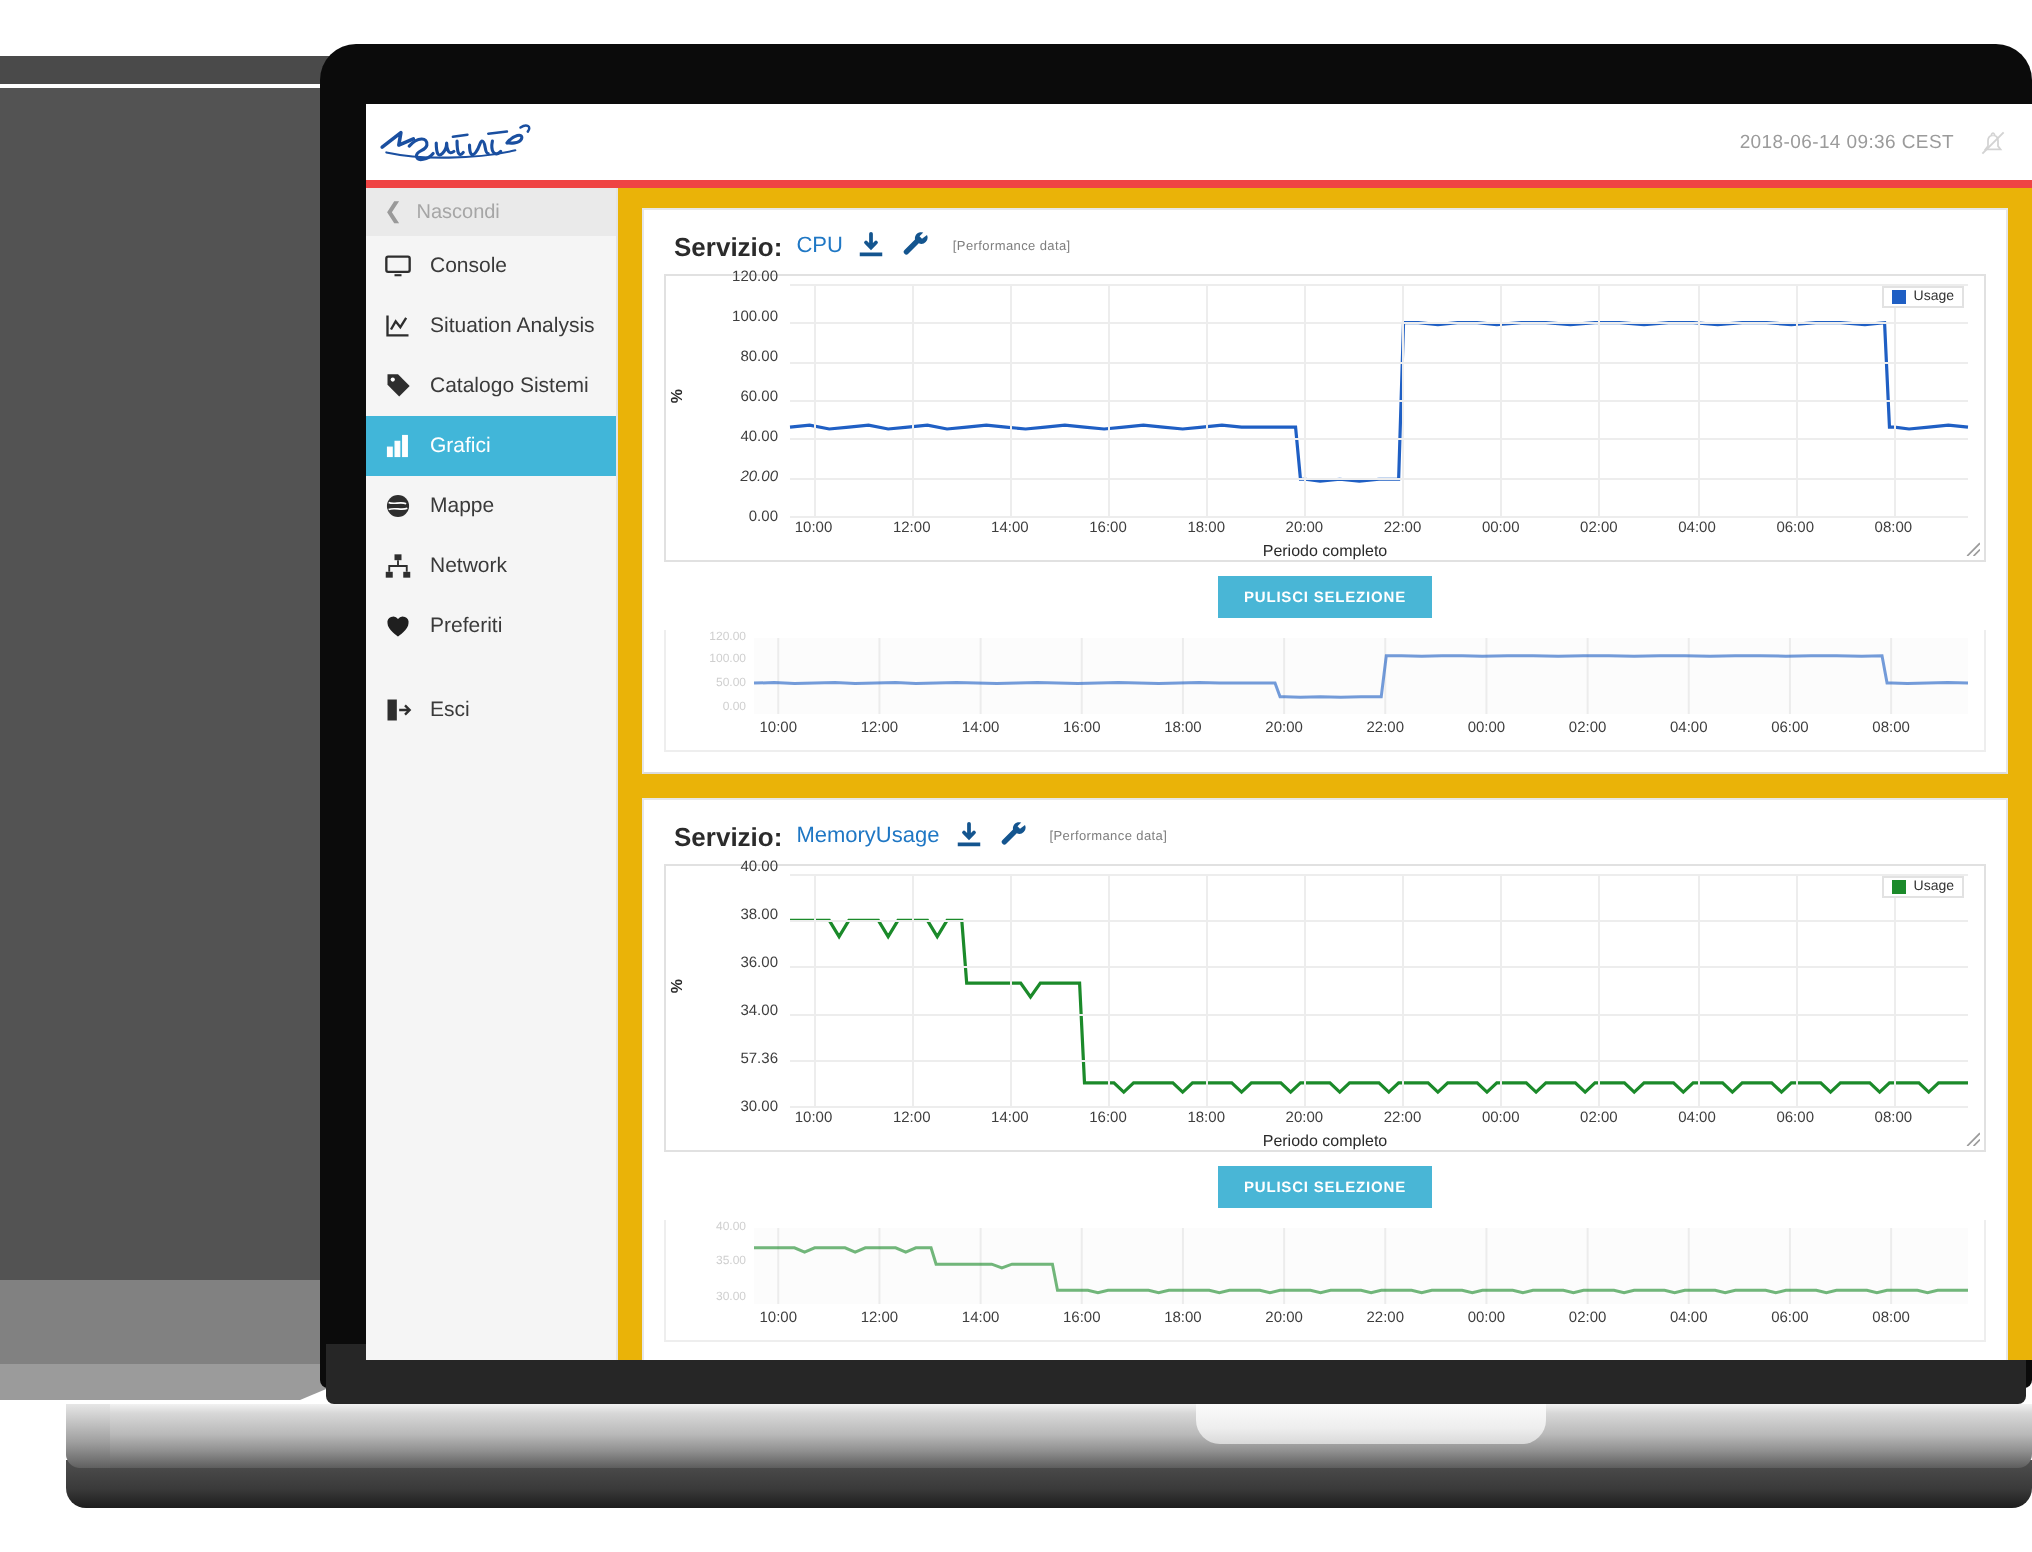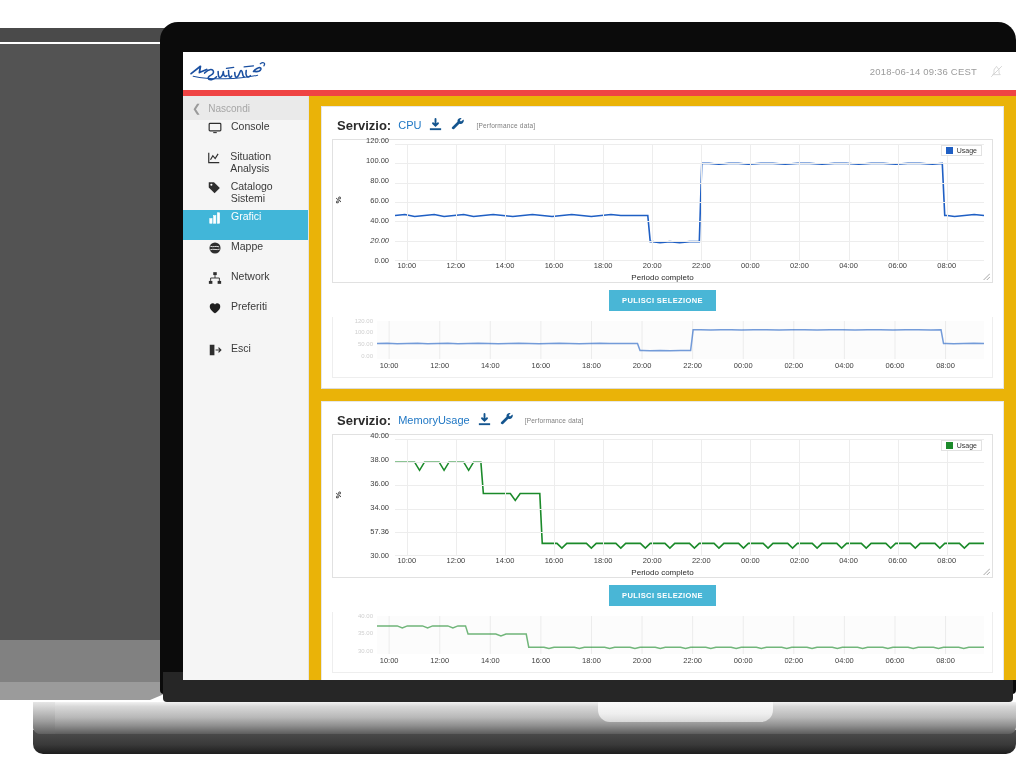--- a/index.html
+++ b/index.html
@@ -34,35 +34,35 @@
     border-radius:0 0 12px 12px;}
   .base-left-cap{position:absolute;left:33px;top:702px;width:22px;height:32px;
     background:linear-gradient(180deg,#e6e6e6 0%,#9e9e9e 60%,#606060 100%);border-radius:0 0 0 8px;}
 
   
   .screen{position:absolute;left:183px;top:52px;width:833px;height:628px;
     background:#ffffff;overflow:hidden;}
 
   
   .topbar{position:relative;height:38px;background:#fff;display:flex;align-items:center;
-    border-bottom:6px solid #ef4444;}
+    border-bottom:4px solid #ef4444;}
   .logo{margin-left:6px;width:78px;height:26px;display:block;}
   .topbar-right{margin-left:auto;display:flex;align-items:center;gap:12px;padding-right:12px;}
   .clock{font-size:9.5px;color:#9b9b9b;letter-spacing:.2px;}
   .bell-muted{width:15px;height:15px;opacity:.45;}
 
   
   .bodywrap{display:flex;height:590px;background:#fff;}
 
   
   .sidebar{width:125px;background:#f5f5f5;border-right:1px solid #e4e4e4;flex:0 0 125px;}
   .hide-row{height:24px;display:flex;align-items:center;gap:7px;padding-left:9px;
     background:#eaeaea;color:#a6a6a6;font-size:10px;}
   .chev{font-size:11px;color:#9a9a9a;line-height:1;}
-  .nav-item{height:30px;display:flex;align-items:flex-start;gap:9px;padding-left:24px;
+  .nav-item{height:30px;display:flex;align-items:center;gap:9px;padding-left:8px;
     font-size:10.5px;color:#3a3a3a;cursor:pointer;}
   .nav-item .ico{width:15px;height:15px;display:flex;align-items:center;justify-content:center;}
   .nav-item.active{background:#41b6d9;color:#ffffff;}
   .nav-item.active .ico svg *{fill:#ffffff;stroke:#ffffff;}
   .nav-gap{height:12px;}
 
   
   .content{flex:1;background:#eab308;padding:10px 12px 0 12px;overflow:hidden;}
   .card{background:#ffffff;border:1px solid #e7e7e7;border-bottom:1px solid #dcdcdc;
     margin-bottom:12px;padding:8px 10px 10px 10px;}

